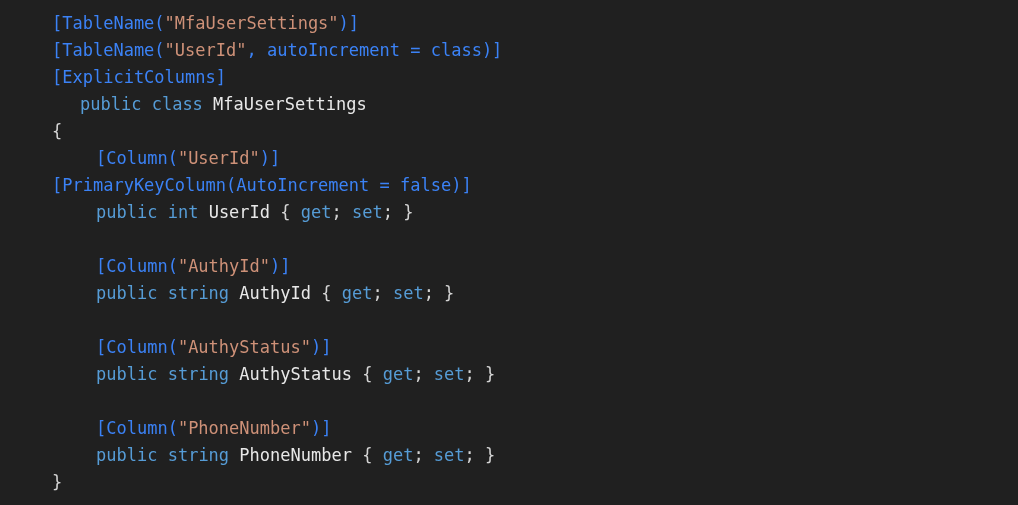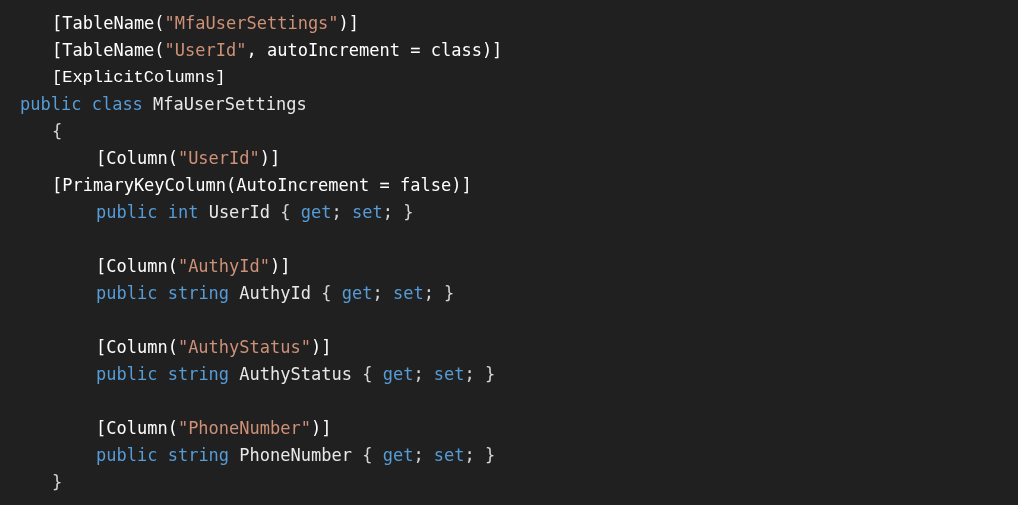--- a/index.html
+++ b/index.html
@@ -29,33 +29,33 @@
     letter-spacing: 0px;
   }
   .code-line.blank {
     height: 27px;
   }
   .tok {
     white-space: pre;
   }
   .t-keyword   { color: #569cd6; }
   .t-string    { color: #ce9178; }
-  .t-attr      { color: #ffffff; }
+  .t-attr      { color: #3b82f6; }
   .t-plain     { color: #d4d4d4; }
   .t-ident     { color: #e8e8e8; }
   .t-punct     { color: #d4d4d4; }
 </style>
 </head>
 <body>
 
 <div id="code-editor">
     <div class="code-line" style="padding-left: 52px;"><span class="tok t-attr">[TableName(</span><span class="tok t-string">"MfaUserSettings"</span><span class="tok t-attr">)]</span></div>
     <div class="code-line" style="padding-left: 52px;"><span class="tok t-attr">[TableName(</span><span class="tok t-string">"UserId"</span><span class="tok t-attr">, autoIncrement = class)]</span></div>
-    <div class="code-line" style=" font-family: Liberation Mono, monospace;"><span class="tok t-attr">[ExplicitColumns]</span></div>
-    <div class="code-line" style="padding-left: 20px;"><span class="tok t-keyword">public</span><span class="tok t-plain"> </span><span class="tok t-keyword">class</span><span class="tok t-plain"> </span><span class="tok t-ident">MfaUserSettings</span></div>
+    <div class="code-line" style=""><span class="tok t-attr">[ExplicitColumns]</span></div>
+    <div class="code-line" style="padding-left: 80px;"><span class="tok t-keyword">public</span><span class="tok t-plain"> </span><span class="tok t-keyword">class</span><span class="tok t-plain"> </span><span class="tok t-ident">MfaUserSettings</span></div>
     <div class="code-line" style="padding-left: 52px;"><span class="tok t-punct">{</span></div>
     <div class="code-line" style="padding-left: 96px;"><span class="tok t-attr">[Column(</span><span class="tok t-string">"UserId"</span><span class="tok t-attr">)]</span></div>
     <div class="code-line" style=""><span class="tok t-attr">[PrimaryKeyColumn(AutoIncrement = false)]</span></div>
     <div class="code-line" style="padding-left: 96px;"><span class="tok t-keyword">public</span><span class="tok t-plain"> </span><span class="tok t-keyword">int</span><span class="tok t-plain"> </span><span class="tok t-ident">UserId</span><span class="tok t-punct"> { </span><span class="tok t-keyword">get</span><span class="tok t-punct">; </span><span class="tok t-keyword">set</span><span class="tok t-punct">; }</span></div>
     <div class="code-line blank" style="padding-left: 52px;">&nbsp;</div>
     <div class="code-line" style="padding-left: 96px;"><span class="tok t-attr">[Column(</span><span class="tok t-string">"AuthyId"</span><span class="tok t-attr">)]</span></div>
     <div class="code-line" style="padding-left: 96px;"><span class="tok t-keyword">public</span><span class="tok t-plain"> </span><span class="tok t-keyword">string</span><span class="tok t-plain"> </span><span class="tok t-ident">AuthyId</span><span class="tok t-punct"> { </span><span class="tok t-keyword">get</span><span class="tok t-punct">; </span><span class="tok t-keyword">set</span><span class="tok t-punct">; }</span></div>
     <div class="code-line blank" style="padding-left: 52px;">&nbsp;</div>
     <div class="code-line" style="padding-left: 96px;"><span class="tok t-attr">[Column(</span><span class="tok t-string">"AuthyStatus"</span><span class="tok t-attr">)]</span></div>
     <div class="code-line" style="padding-left: 96px;"><span class="tok t-keyword">public</span><span class="tok t-plain"> </span><span class="tok t-keyword">string</span><span class="tok t-plain"> </span><span class="tok t-ident">AuthyStatus</span><span class="tok t-punct"> { </span><span class="tok t-keyword">get</span><span class="tok t-punct">; </span><span class="tok t-keyword">set</span><span class="tok t-punct">; }</span></div>

